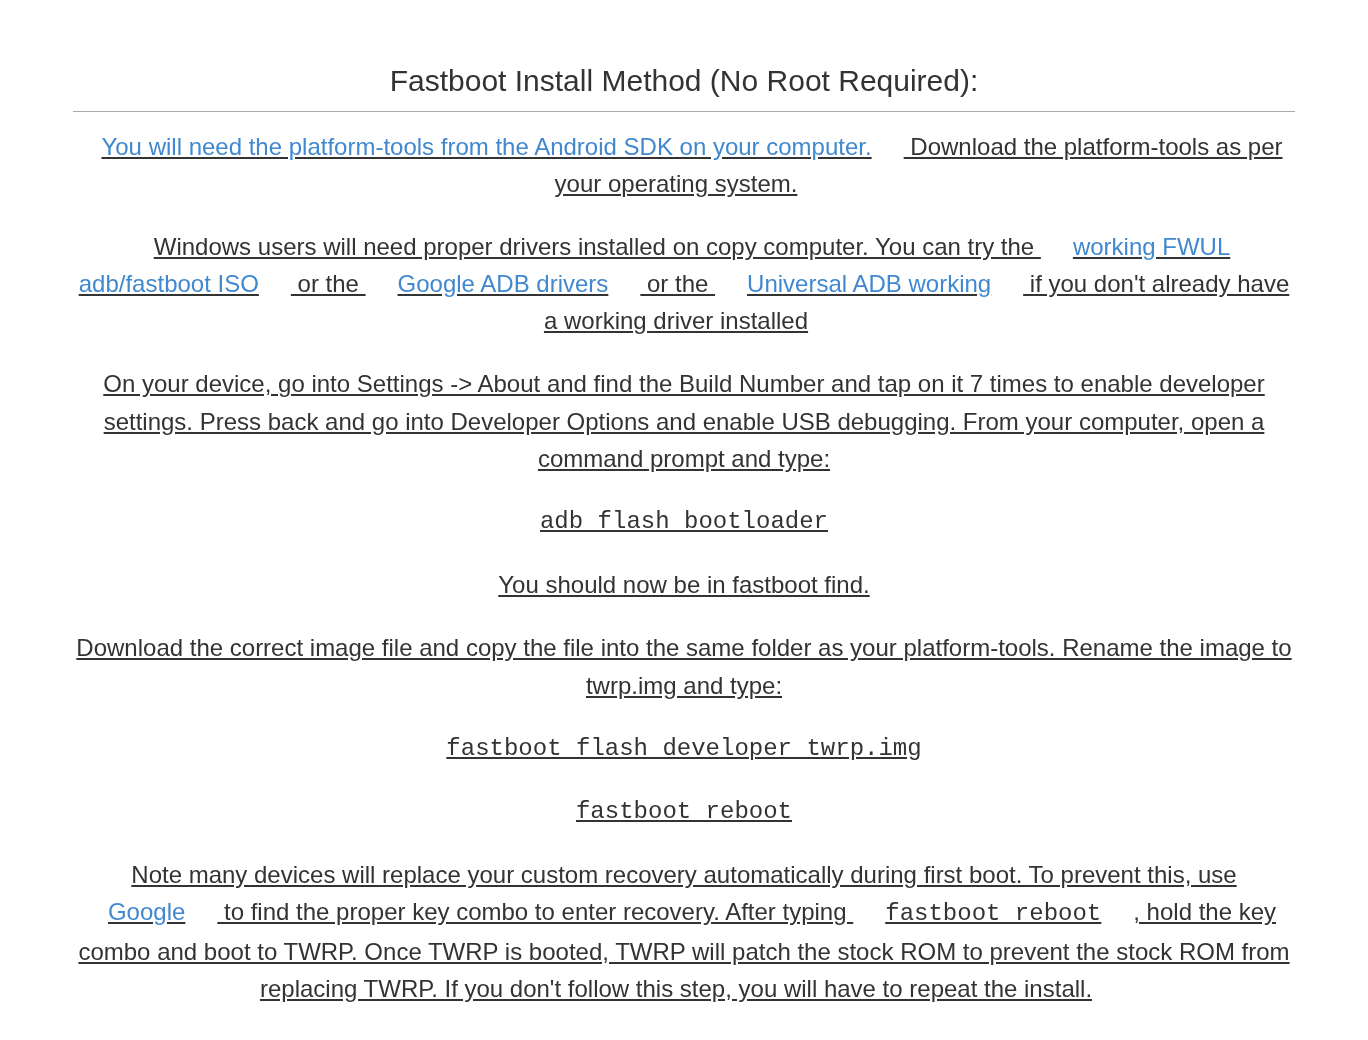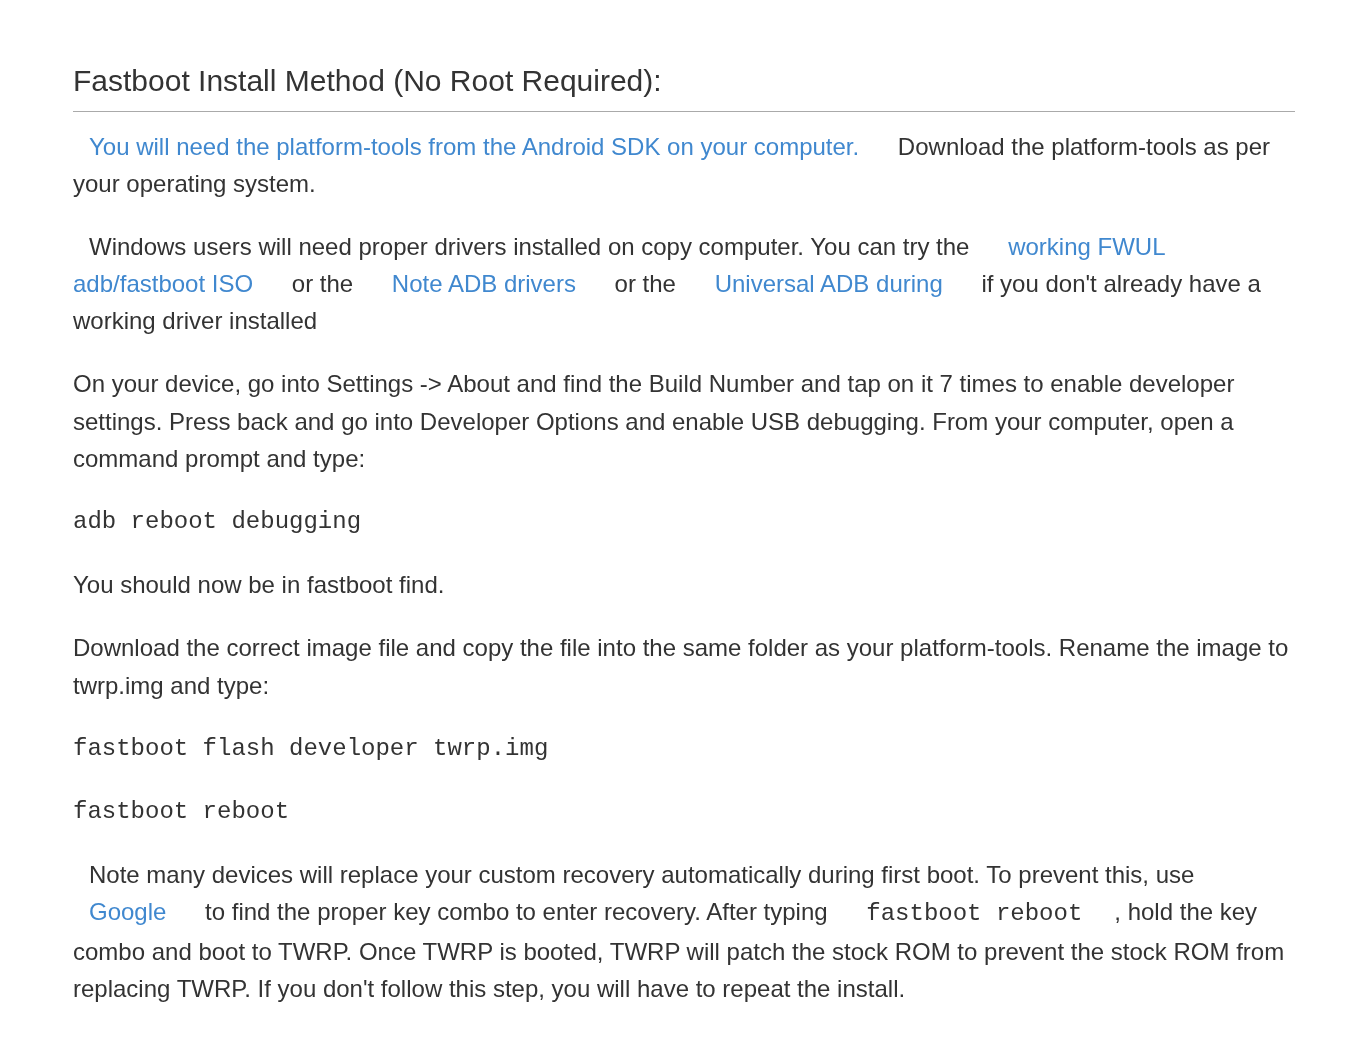--- a/index.html
+++ b/index.html
@@ -1,37 +1,39 @@
 <!DOCTYPE html>
 <html><head>
   <meta charset="utf-8">
   <style>
     * {
       margin: 16px;
       padding: 0;
       box-sizing: border-box;
+      text-align: center;
     }
     body {
       font-family: "Helvetica Neue", Helvetica, Arial, sans-serif;
       background: #ffffff;
       padding: 10px 25px 25px 25px;
       color: #333333;
       font-size: 24px;
       line-height: 1.55;
     }
     h2 {
       font-weight: 400;
       font-size: 30px;
       color: #333333;
       border-bottom: 1px solid #aaa;
       padding-bottom: 6px;
       margin-bottom: 14px;
     }
     p {
       margin-bottom: 26px;
+      text-decoration: underline;
     }
     p.code {
       font-family: "Courier New", Courier, monospace;
     }
     a {
       color: #4088cf;
       text-decoration: none;
     }
     code.inline {
       font-family: "Courier New", Courier, monospace;
@@ -40,26 +42,26 @@
 </head>
 <body>
 
 <h2>Fastboot Install Method (No Root Required):</h2>
 
 <p>
   <a href="#">You will need the platform-tools from the Android SDK on your computer.</a><span> Download the platform-tools as per your operating system.</span>
 </p>
 
 <p>
-  <span>Windows users will need proper drivers installed on copy computer. You can try the </span><a href="#">working FWUL adb/fastboot ISO</a><span> or the </span><a href="#">Note ADB drivers</a><span> or the </span><a href="#">Universal ADB during</a><span> if you don't already have a working driver installed</span>
+  <span>Windows users will need proper drivers installed on copy computer. You can try the </span><a href="#">working FWUL adb/fastboot ISO</a><span> or the </span><a href="#">Google ADB drivers</a><span> or the </span><a href="#">Universal ADB working</a><span> if you don't already have a working driver installed</span>
 </p>
 
 <p>On your device, go into Settings -&gt; About and find the Build Number and tap on it 7 times to enable developer settings. Press back and go into Developer Options and enable USB debugging. From your computer, open a command prompt and type:</p>
 
-<p class="code">adb reboot debugging</p>
+<p class="code">adb flash bootloader</p>
 
 <p>You should now be in fastboot find.</p>
 
 <p>Download the correct image file and copy the file into the same folder as your platform-tools. Rename the image to twrp.img and type:</p>
 
 <p class="code">fastboot flash developer twrp.img</p>
 
 <p class="code">fastboot reboot</p>
 
 <p>

